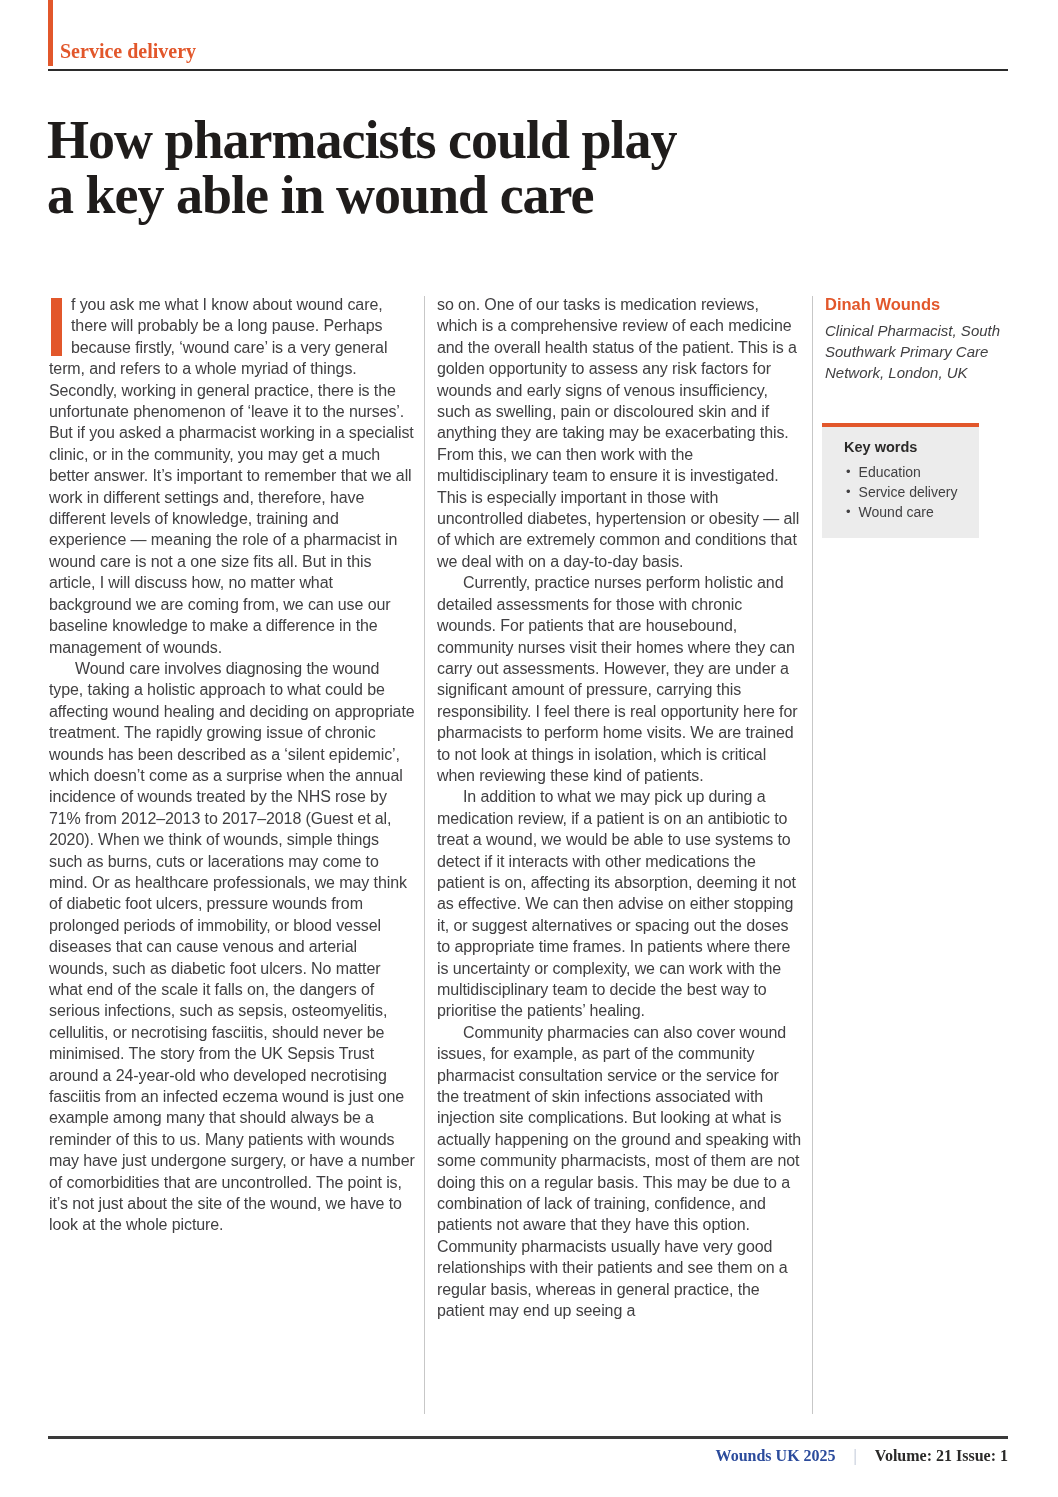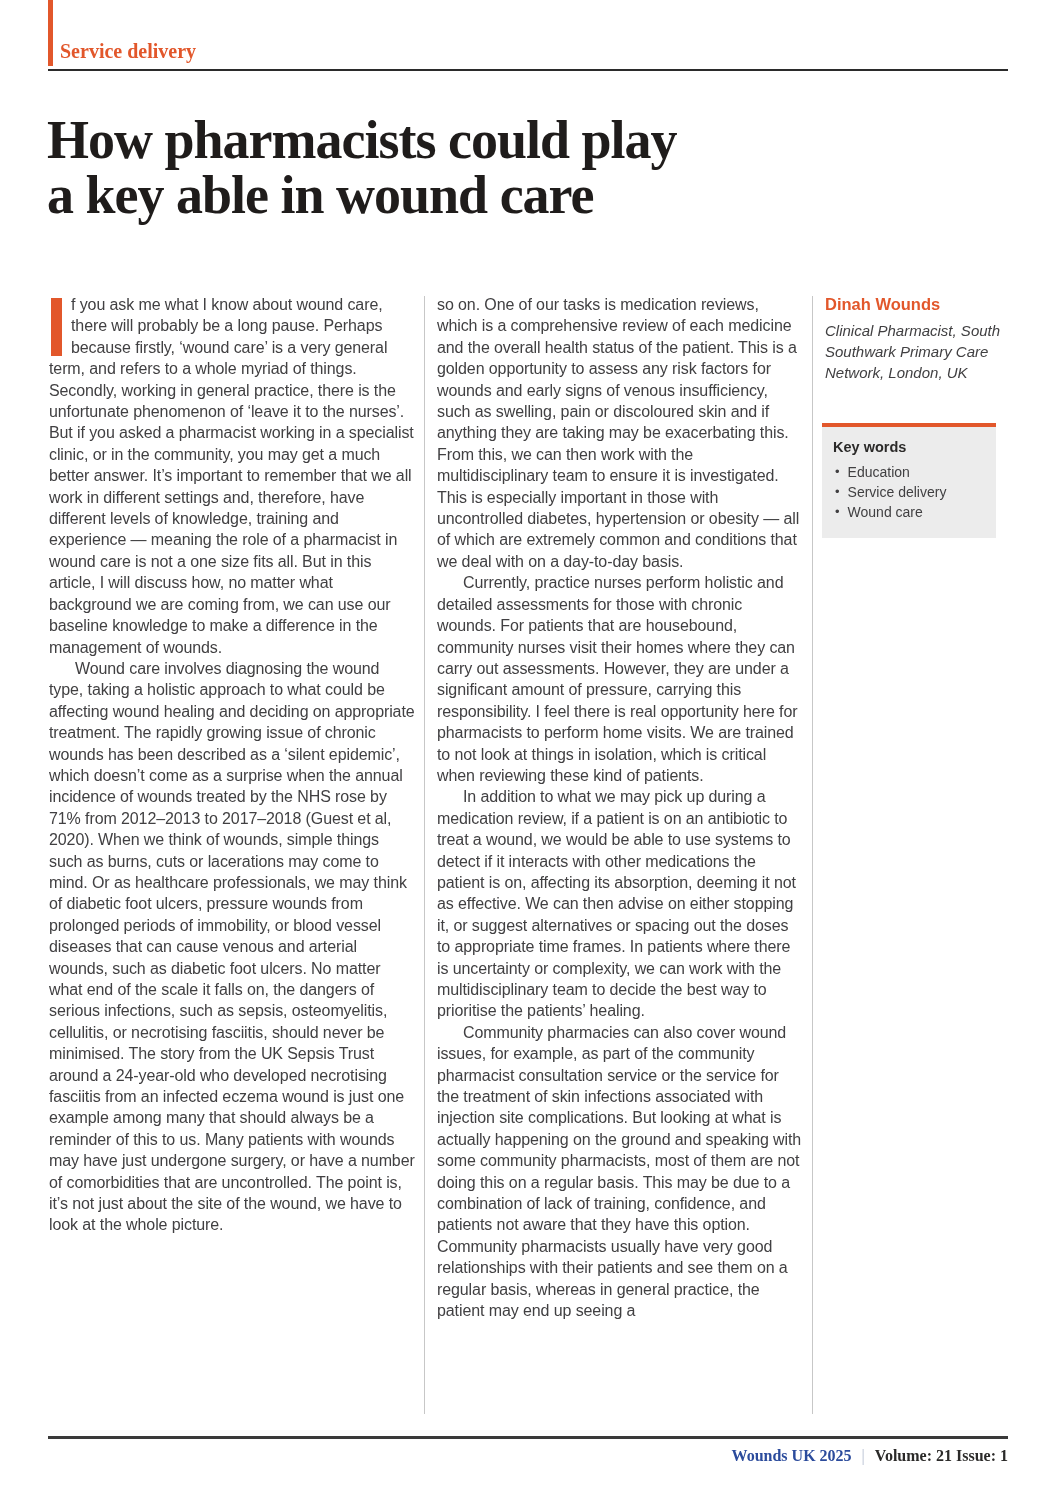--- a/index.html
+++ b/index.html
@@ -85,24 +85,24 @@
     margin-bottom: 6px;
   }
   .author-affiliation {
     font-style: italic;
     font-size: 15px; line-height: 21px;
     color: var(--body-text);
     width: 178px;
   }
   .keywords-box {
     position: absolute; left: 822px; top: 423px;
-    width: 174px;
+    width: 157px;
     border-top: 4px solid var(--accent-orange);
     background: var(--keywords-bg);
-    padding: 12px 8px 16px 11px;
+    padding: 12px 8px 16px 22px;
   }
   .keywords-heading {
     font-weight: bold; font-size: 14.5px;
     color: #2b2a29;
     margin-bottom: 7px;
   }
   .keywords-list { list-style: none; }
   .keywords-list li {
     font-size: 14px; line-height: 20px;
     color: var(--body-text);
@@ -120,21 +120,21 @@
     width: 960px; height: 2.5px;
     background: #3a3a3a;
   }
   .page-number {
     position: absolute; left: 48px; top: 1507px;
     font-family: "Liberation Serif", serif;
     font-size: 16px; color: #ec4899;
   }
   .footer-right {
     position: absolute; right: 50px; top: 1447px;
-    display: flex; align-items: baseline; gap: 10px;
+    display: flex; align-items: baseline; gap: 18px;
     font-family: "Liberation Serif", serif;
     font-size: 16px; font-weight: 600;
   }
   .journal-name { color: var(--link-blue); }
   .footer-divider { color: #b5bdd1; font-weight: normal; }
   .volume-issue { color: #2b2a29; }
 </style>
 </head>
 <body>
 

